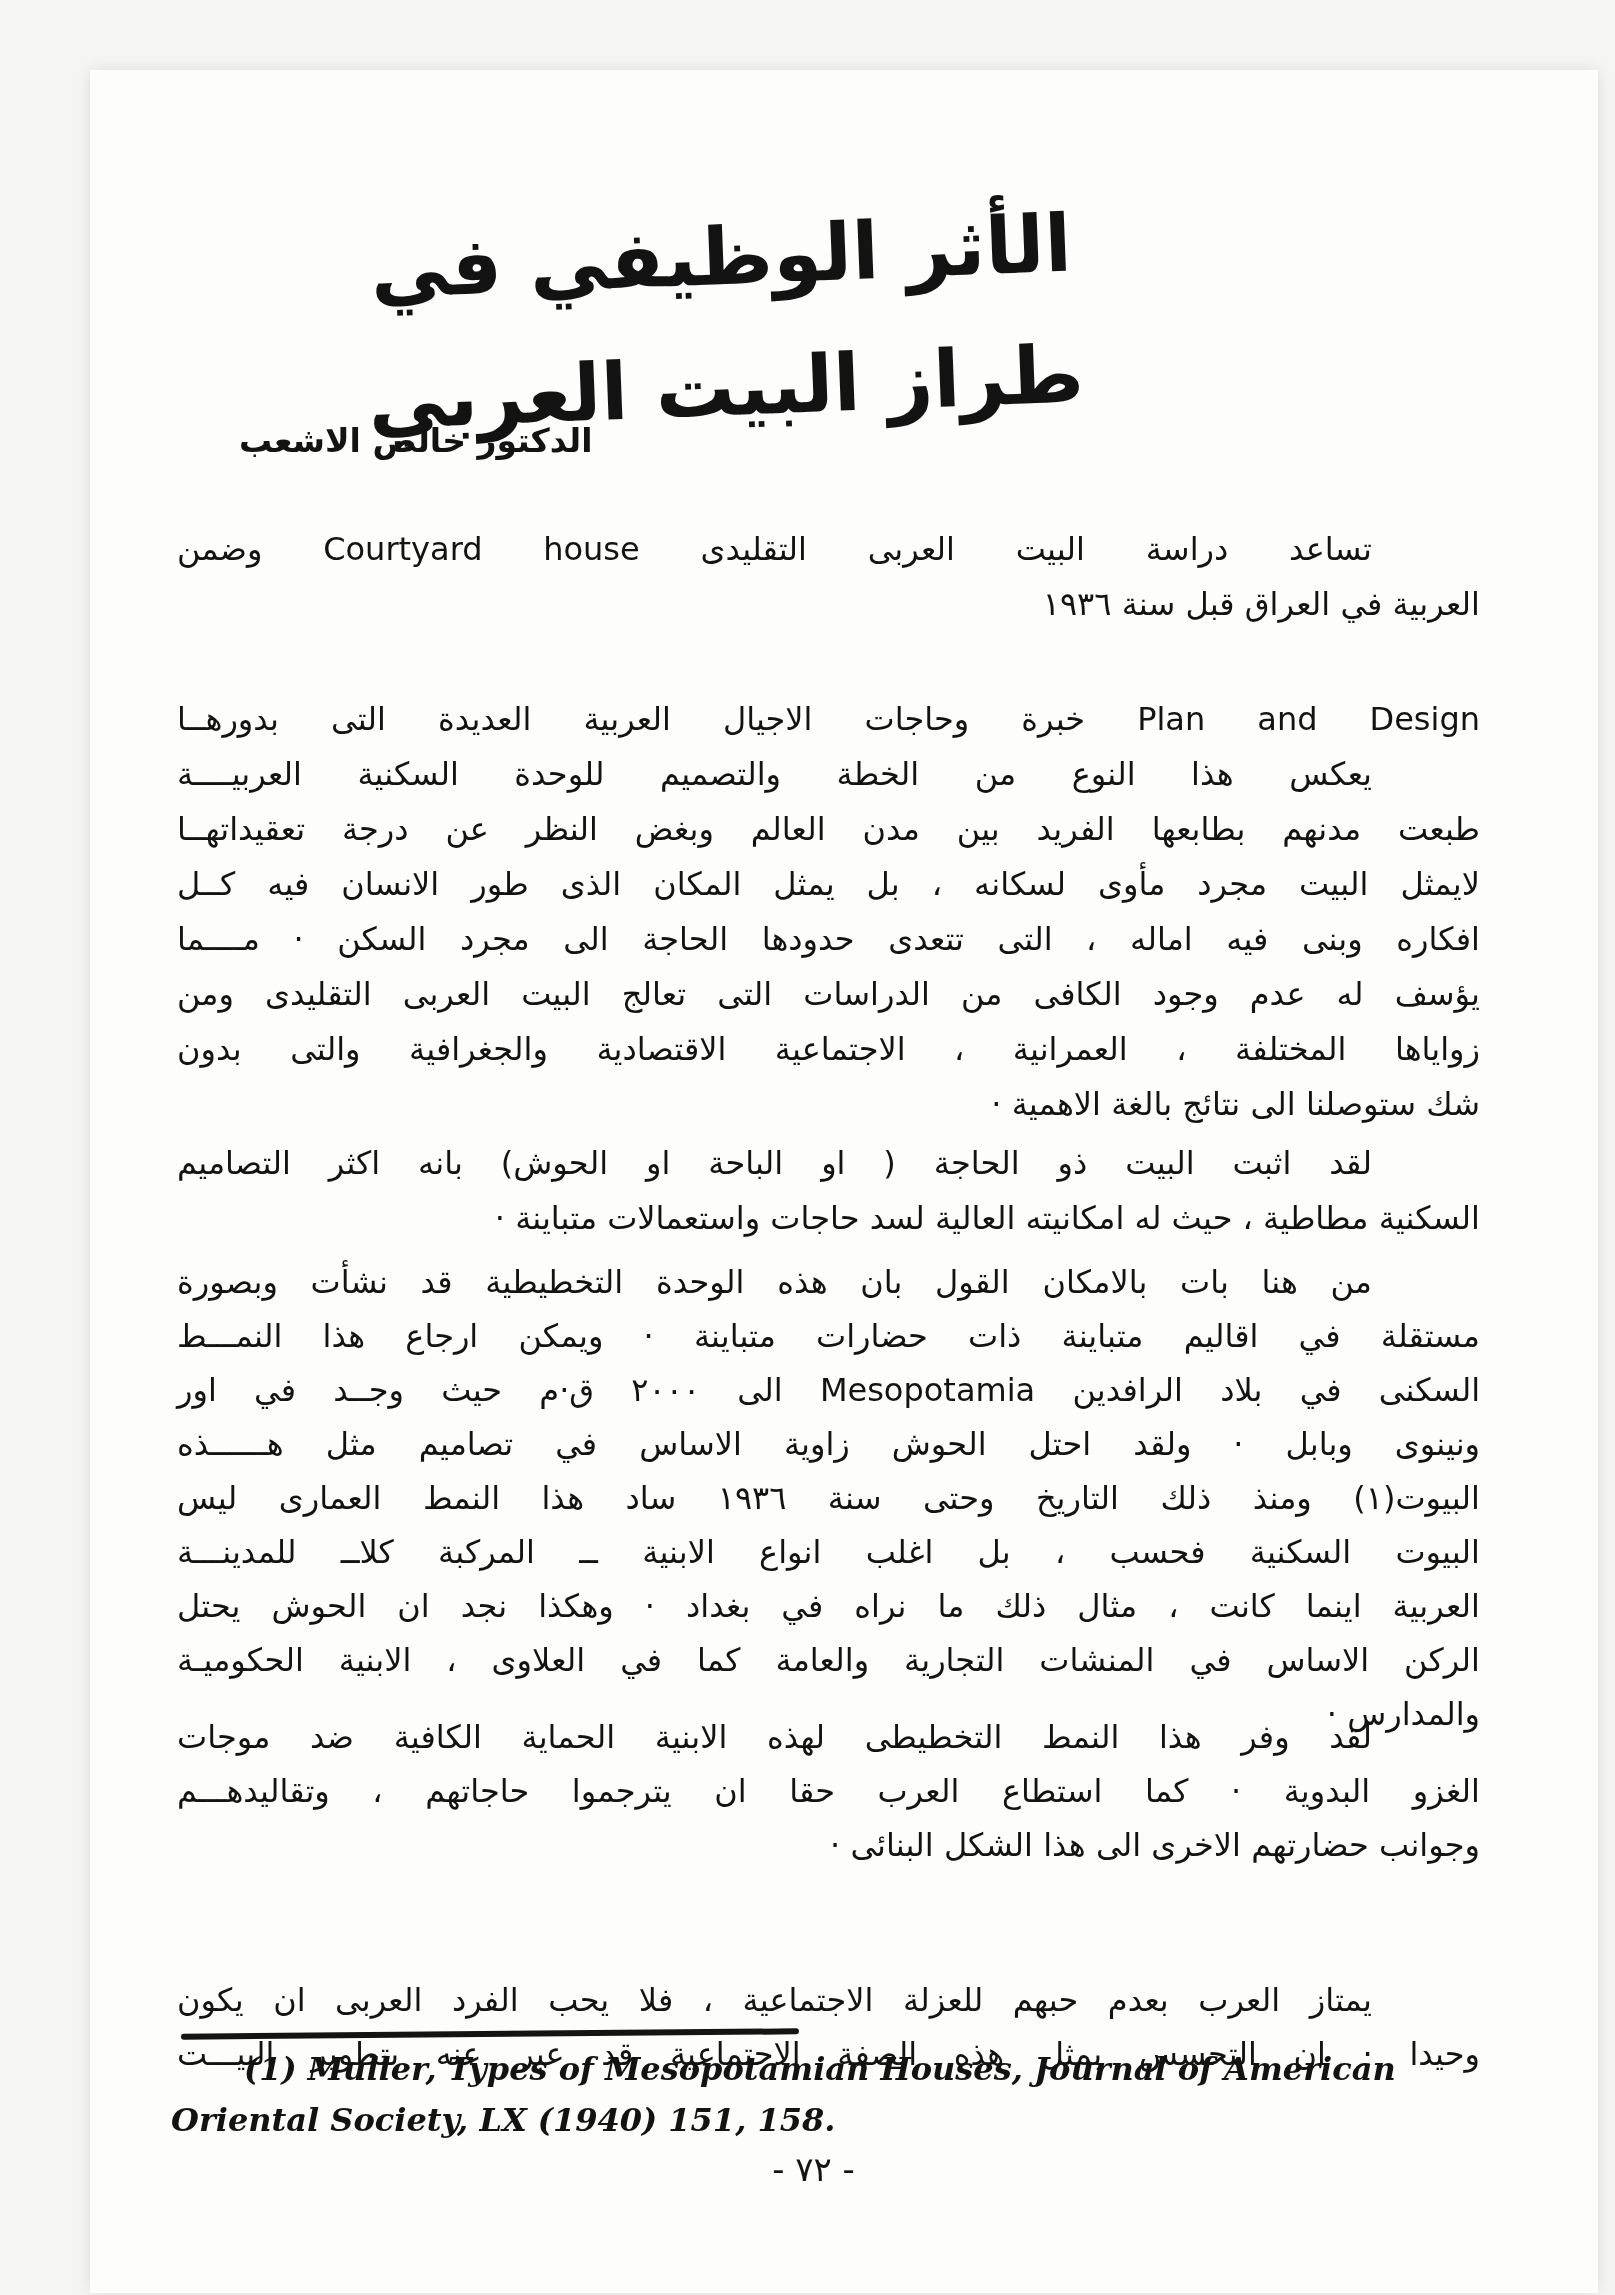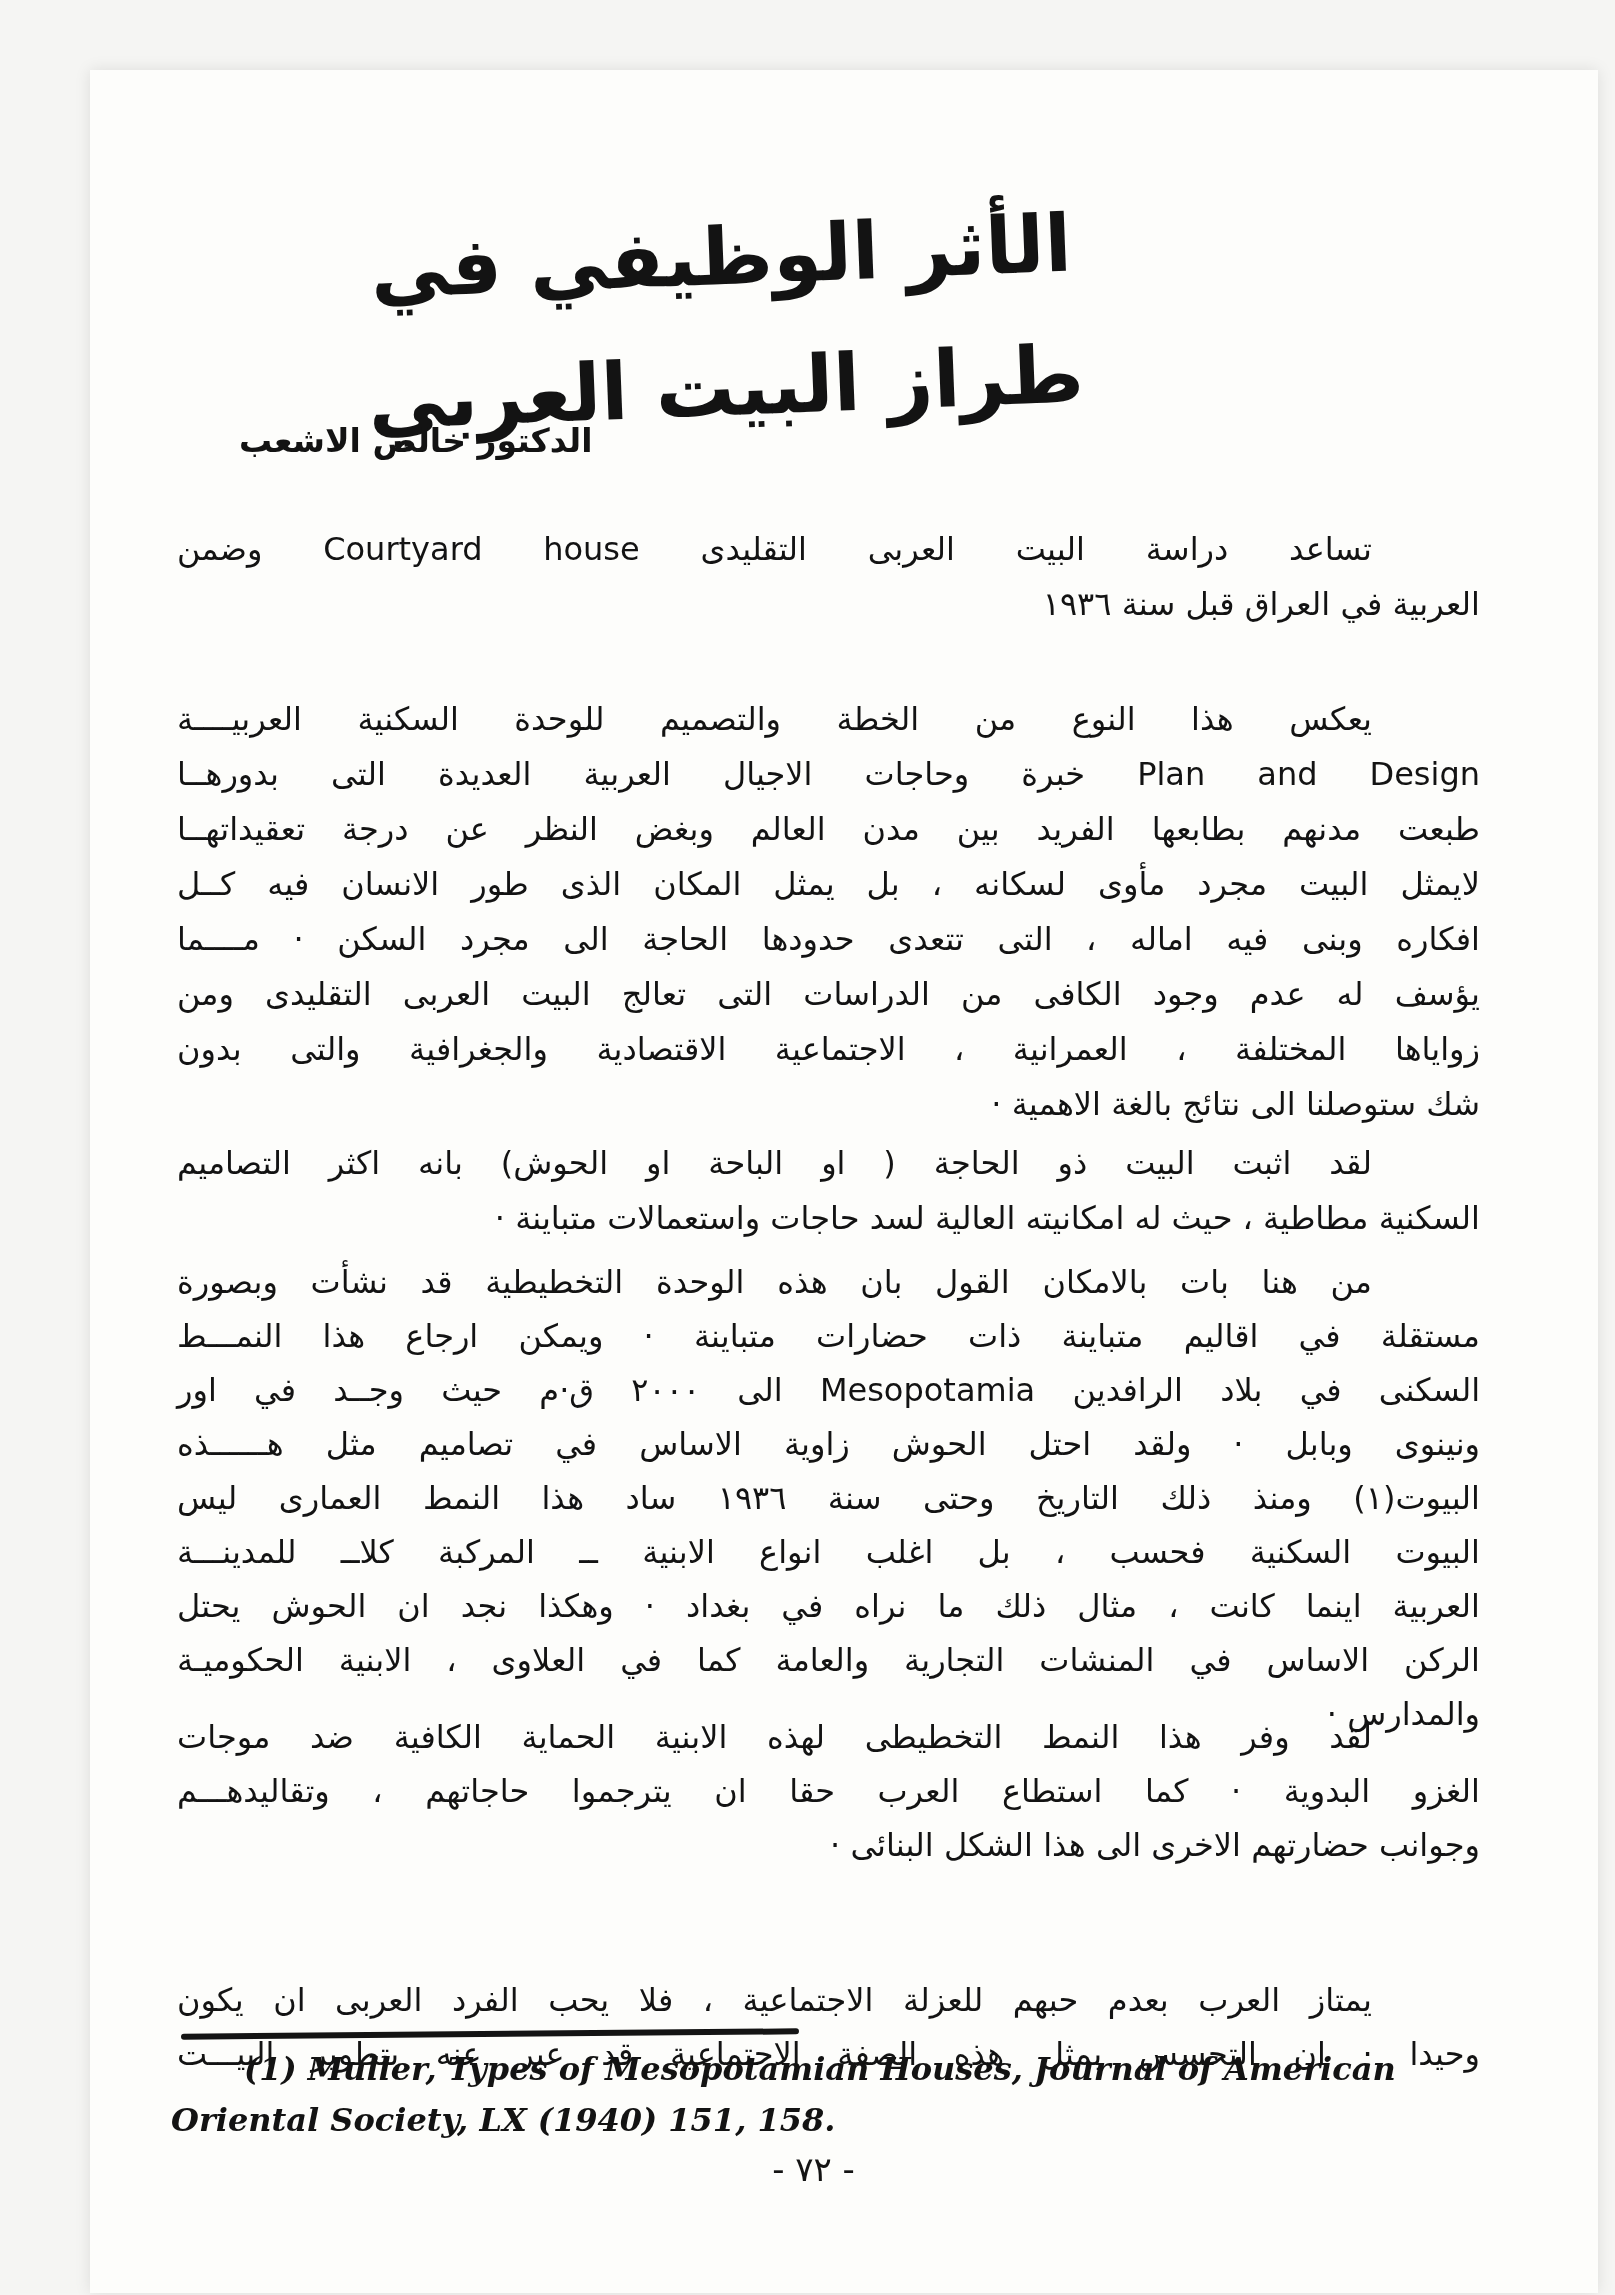--- a/index.html
+++ b/index.html
@@ -66,22 +66,22 @@
   <h1 class="title">الأثر الوظيفي في طراز البيت العربي</h1>
 
   <div class="author">الدكتور خالص الاشعب</div>
 
   <div class="para p1">
     <div class="ln indent">تساعد دراسة البيت العربى التقليدى Courtyard house وضمن</div>
     <div class="ln short">العربية في العراق قبل سنة ١٩٣٦</div>
   </div>
 
   <div class="para p2">
+    <div class="ln">Plan and Design خبرة وحاجات الاجيال العربية العديدة التى بدورهــا</div>
     <div class="ln indent">يعكس هذا النوع من الخطة والتصميم للوحدة السكنية العربيــــة</div>
-    <div class="ln">Plan and Design خبرة وحاجات الاجيال العربية العديدة التى بدورهــا</div>
     <div class="ln">طبعت مدنهم بطابعها الفريد بين مدن العالم وبغض النظر عن درجة تعقيداتهــا</div>
     <div class="ln">لايمثل البيت مجرد مأوى لسكانه ، بل يمثل المكان الذى طور الانسان فيه كــل</div>
     <div class="ln">افكاره وبنى فيه اماله ، التى تتعدى حدودها الحاجة الى مجرد السكن · مــــما</div>
     <div class="ln">يؤسف له عدم وجود الكافى من الدراسات التى تعالج البيت العربى التقليدى ومن</div>
     <div class="ln">زواياها المختلفة ، العمرانية ، الاجتماعية الاقتصادية والجغرافية والتى بدون</div>
     <div class="ln short">شك ستوصلنا الى نتائج بالغة الاهمية ·</div>
   </div>
 
   <div class="para p3">
     <div class="ln indent">لقد اثبت البيت ذو الحاجة ( او الباحة او الحوش) بانه اكثر التصاميم</div>

